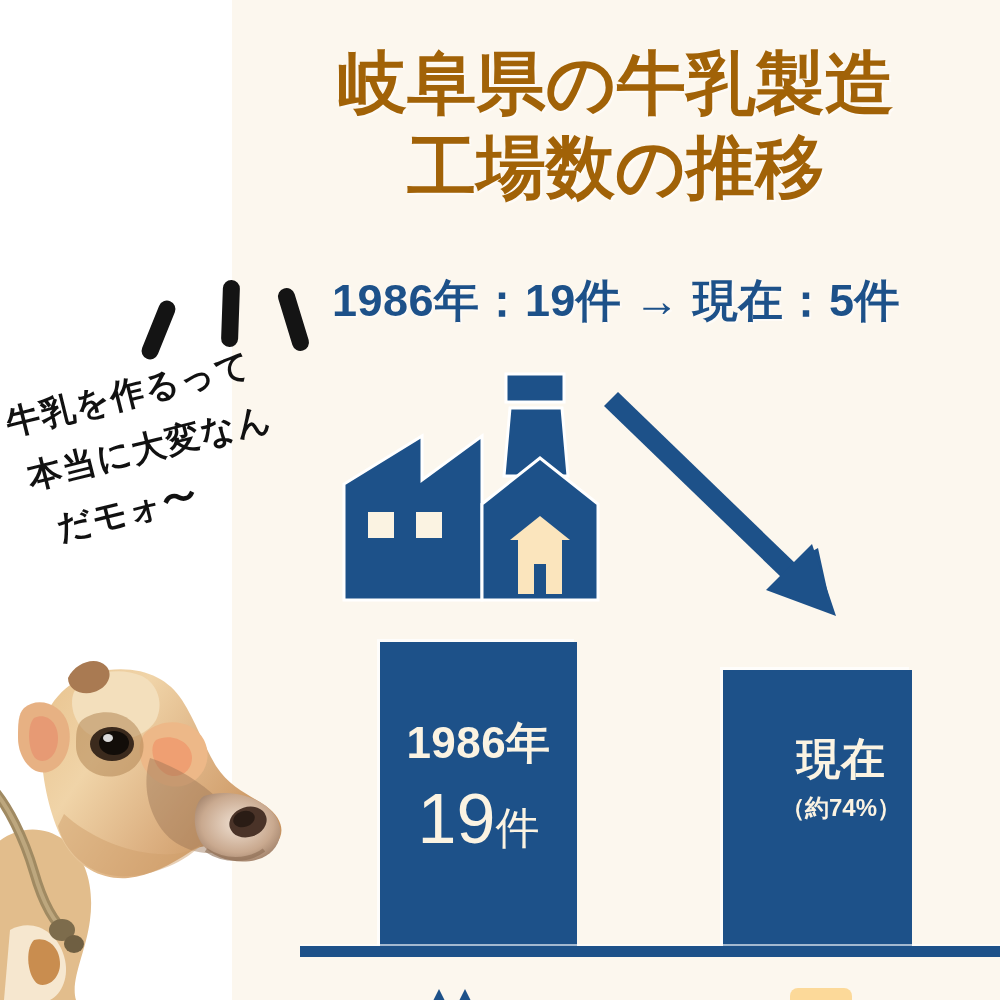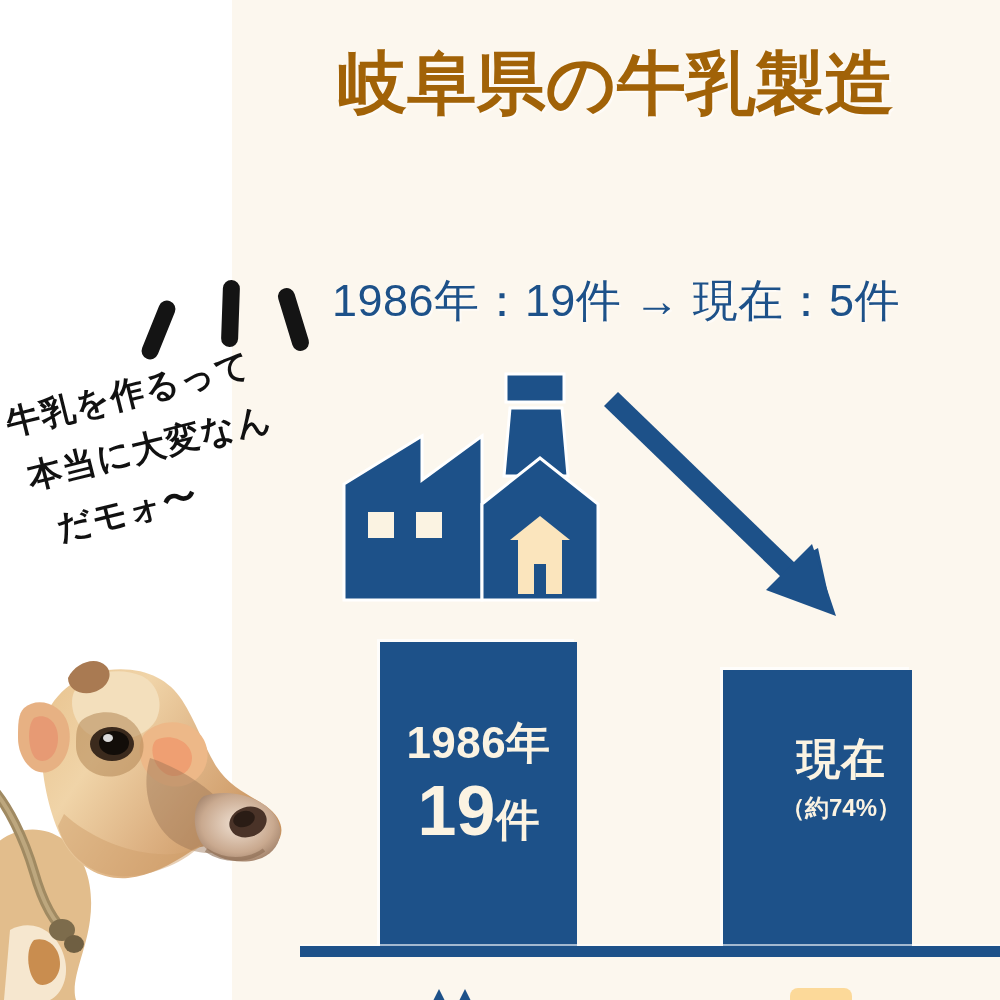--- a/index.html
+++ b/index.html
@@ -46,21 +46,21 @@
     white-space: nowrap;
     text-shadow: 2px 2px 0 rgba(255,255,255,0.55);
   }
   .subtitle {
     position: absolute;
     left: 232px;
     top: 274px;
     width: 768px;
     text-align: center;
     color: #1d5189;
-    font-weight: 400;
+    font-weight: 700;
     font-size: 45px;
     line-height: 54px;
     white-space: nowrap;
     letter-spacing: 0.01em;
     text-shadow: 2px 2px 0 rgba(255,255,255,0.5);
   }
   
   .speech {
     position: absolute;
     left: -6px;
@@ -150,23 +150,23 @@
   }
   .bar-label {
     font-size: 44px;
     font-weight: 700;
     line-height: 50px;
     letter-spacing: 0.01em;
     margin-top: 24px;
   }
   .bar-value {
     font-size: 70px;
-    font-weight: 700;
+    font-weight: 400;
     line-height: 78px;
-    margin-top: 4px;
+    margin-top: 12px;
     letter-spacing: 0.0em;
   }
   .bar-value .unit { font-size: 44px; }
   .bar-note {
     font-size: 24px;
     font-weight: 700;
     line-height: 44px;
     margin-top: 2px;
   }
   .baseline {
@@ -199,20 +199,21 @@
 </style>
 </head>
 <body>
 
 <div id="infographic">
 
   <div class="cream-panel"></div>
 
   <div class="title-block">
     <div class="title-line">岐阜県の牛乳製造</div>
+    <div class="title-line">工場数の推移</div>
   </div>
 
   <div class="subtitle">1986年：19件 → 現在：5件</div>
 
   <div class="emph e1"></div>
   <div class="emph e2"></div>
   <div class="emph e3"></div>
 
   <div class="speech">
     <span class="speech-line l1">牛乳を作るって</span>

